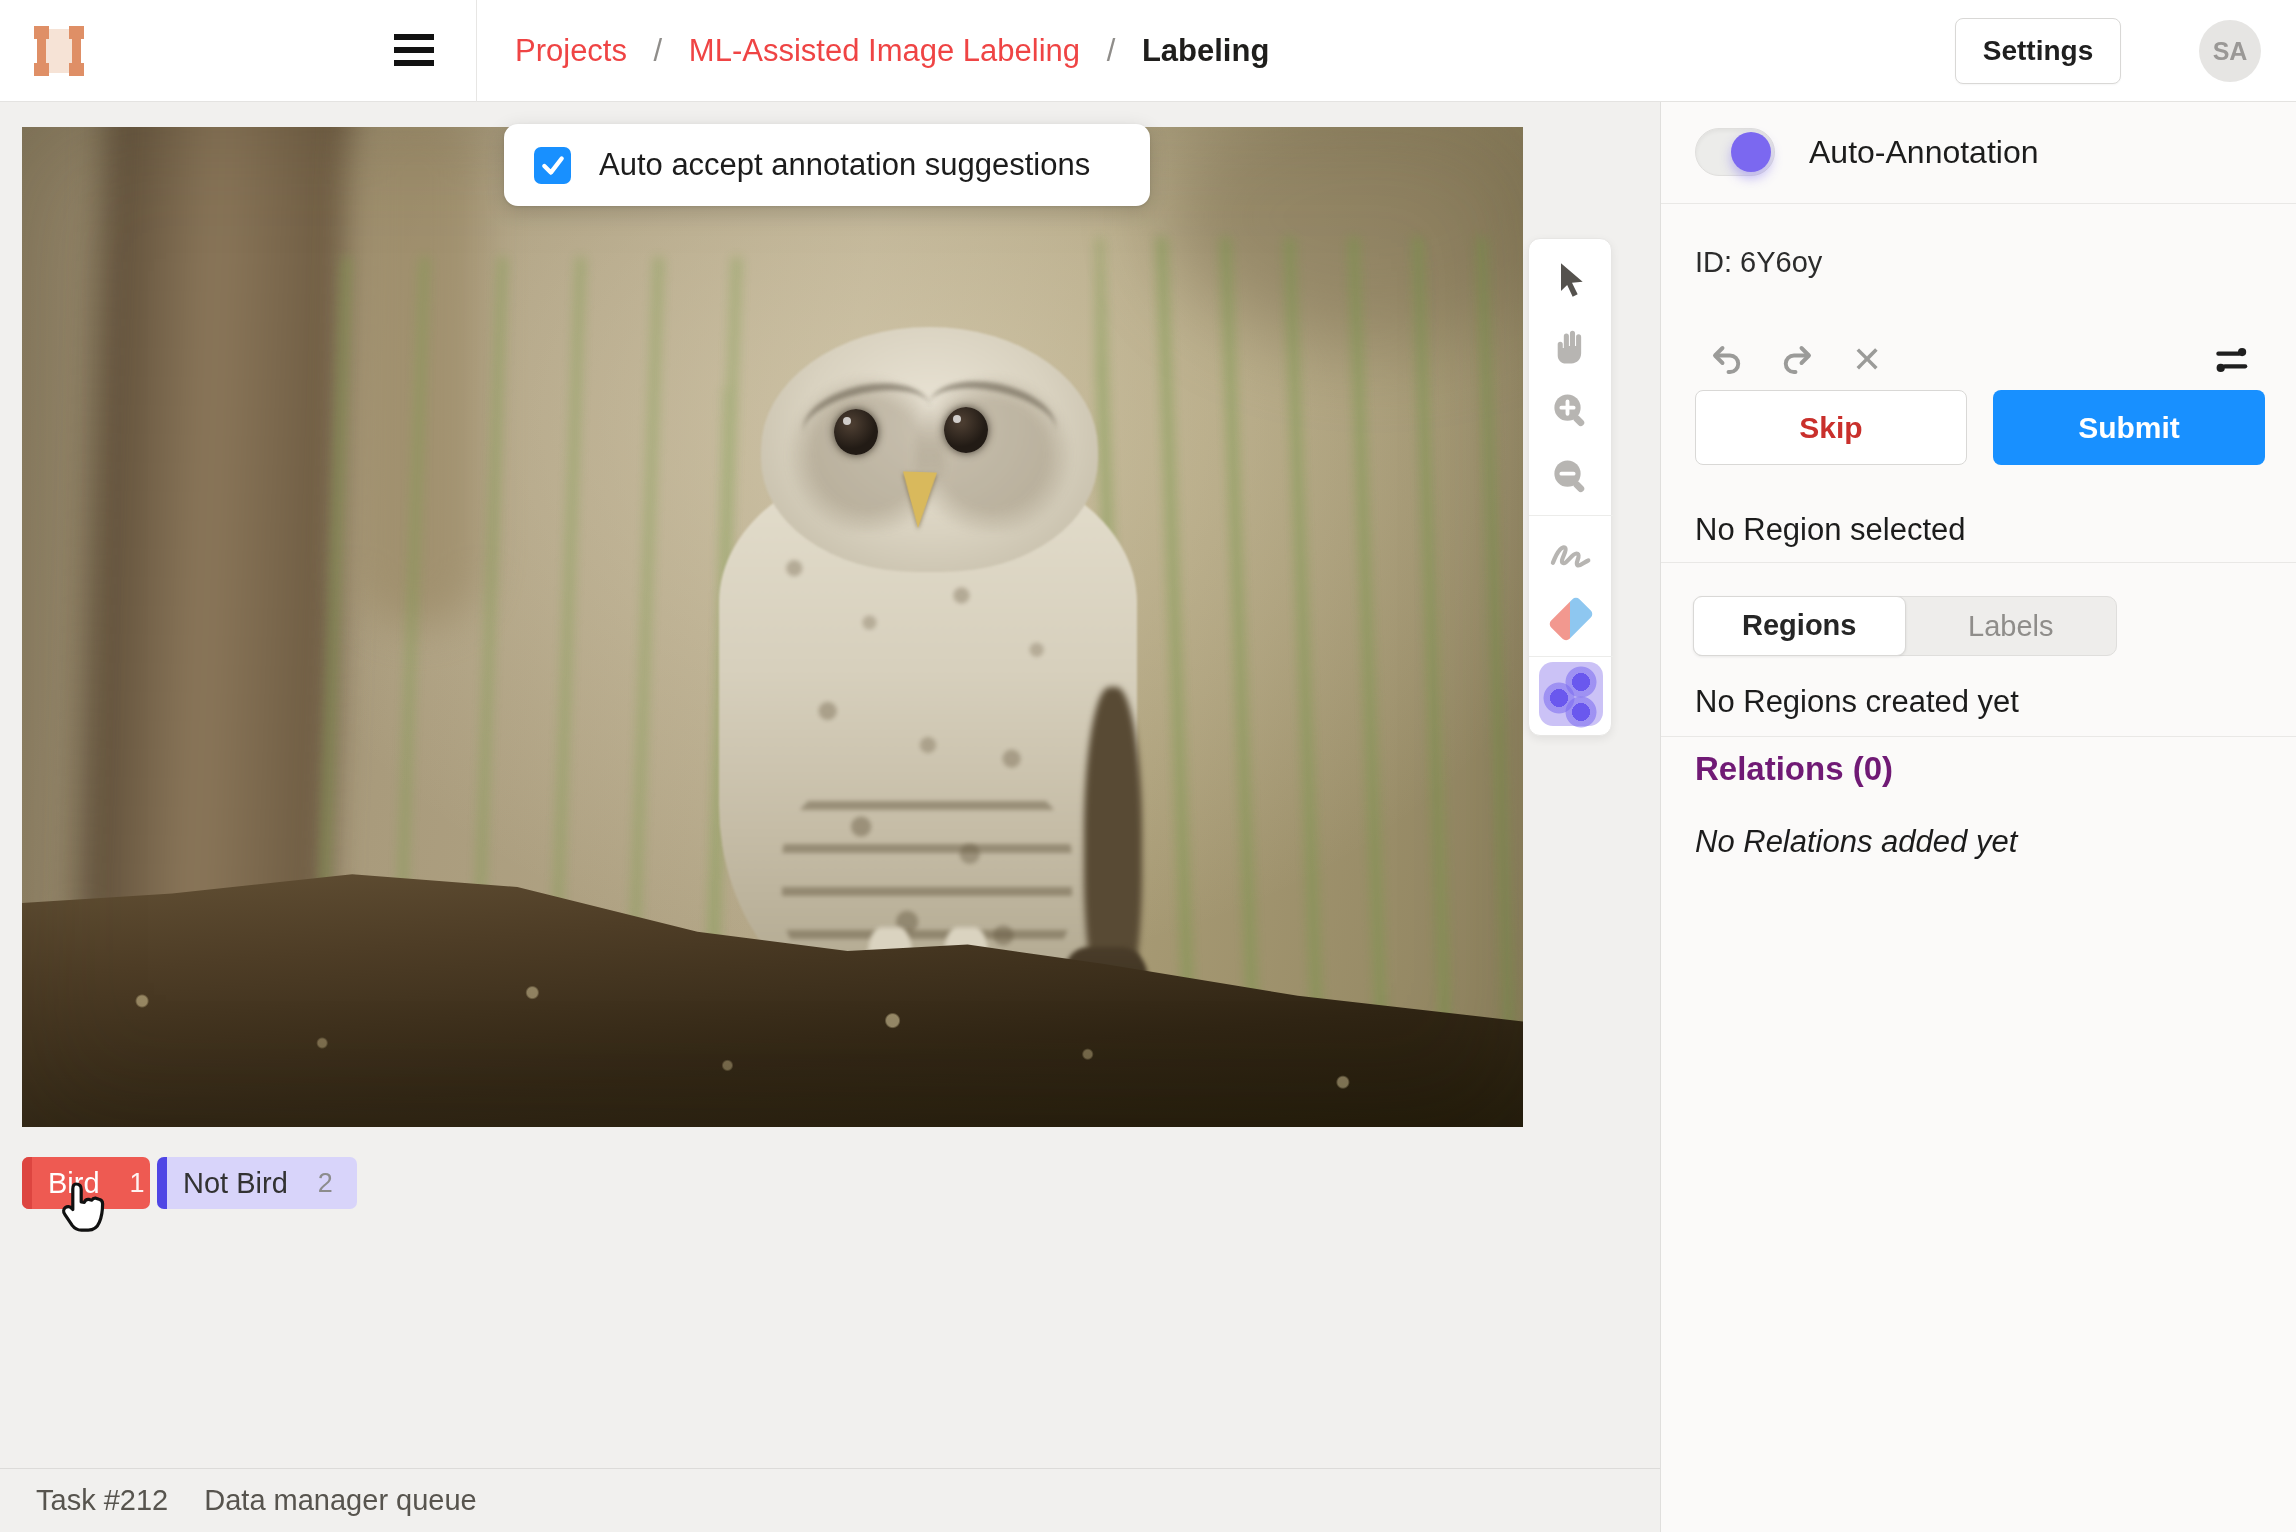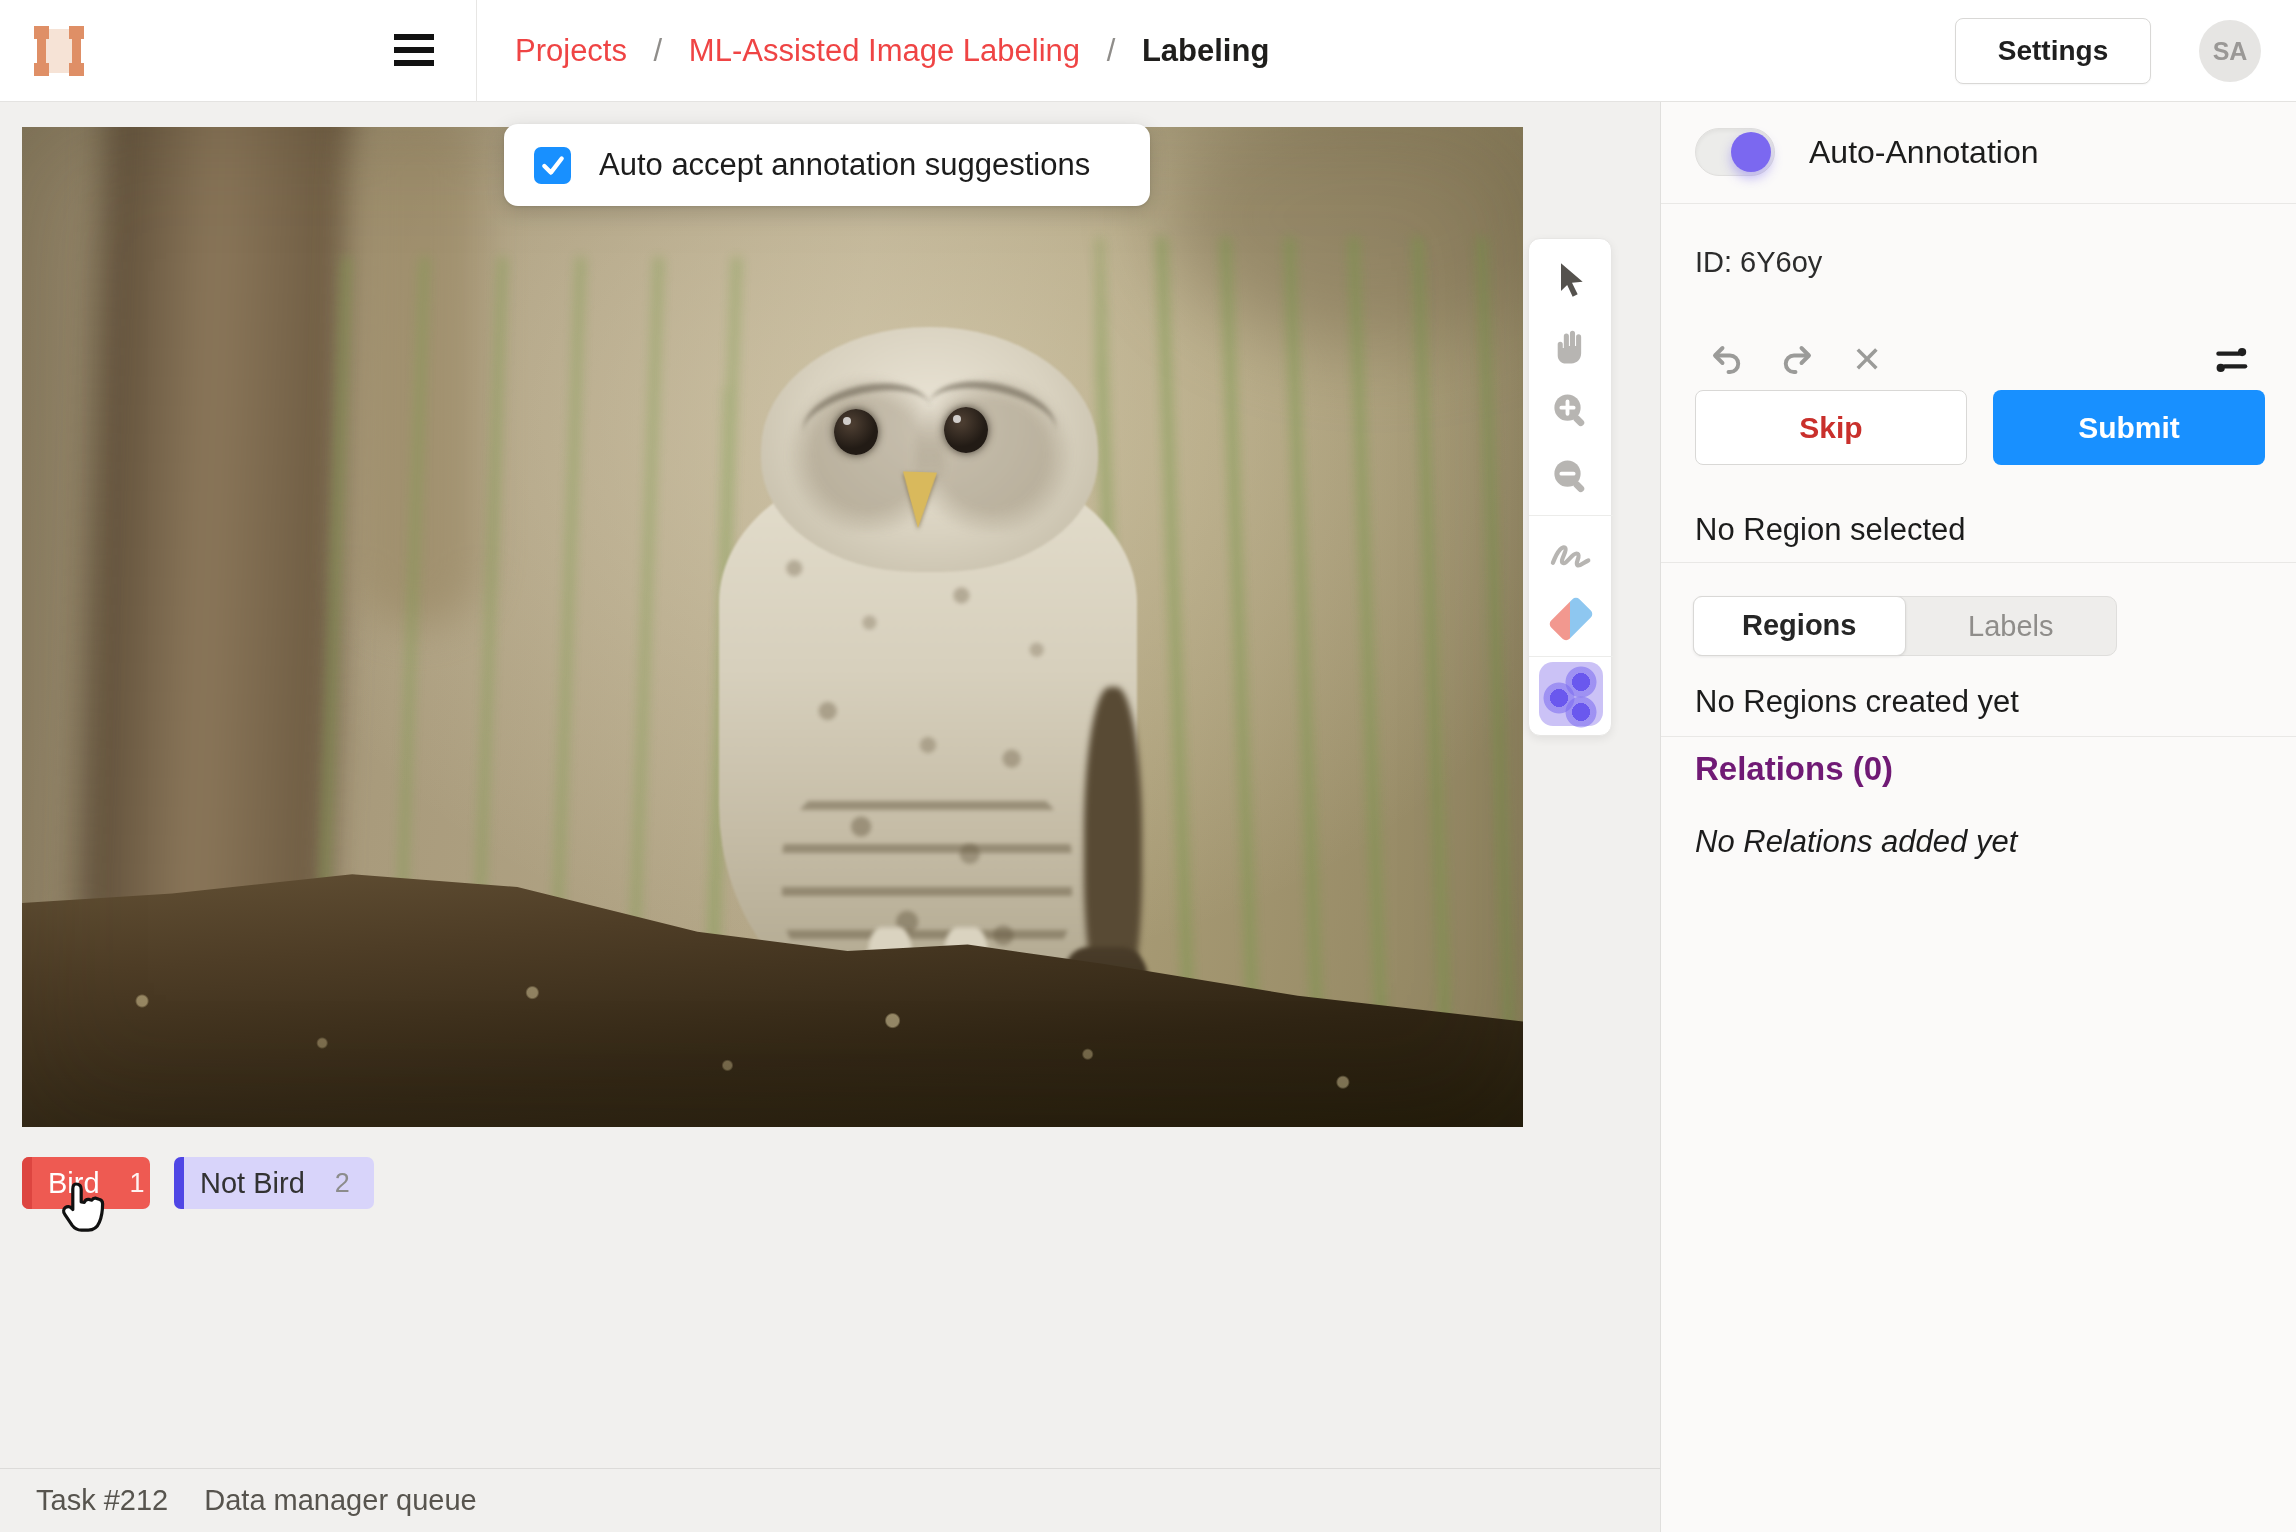--- a/index.html
+++ b/index.html
@@ -18,21 +18,21 @@
   .logo-box .hdl.bl{left:-3px;bottom:-3px}.logo-box .hdl.br{right:-3px;bottom:-3px}
   .app-title { position:absolute; left:102px; top:0; height:102px; line-height:102px; font-size:31px; font-weight:bold; color:#18181a; letter-spacing:0.2px; }
   .hamburger { position:absolute; left:392px; top:31px; width:46px; height:40px; cursor:pointer; }
   .hamburger span { position:absolute; left:2px; width:40px; height:6px; background:#111; }
   .hamburger span:nth-child(1){top:3px}.hamburger span:nth-child(2){top:16px}.hamburger span:nth-child(3){top:29px}
   .top-vdiv { position:absolute; left:476px; top:0; width:1px; height:102px; background:#e7e6e4; }
   .breadcrumb { position:absolute; left:515px; top:0; height:102px; line-height:102px; font-size:31px; color:#757370; }
   .breadcrumb .sep { margin:0 18px; color:#8f8d8a; }
   .breadcrumb .crumb { color:#ef4444; cursor:pointer; }
   .breadcrumb .crumb.current { color:#1f1e1c; font-weight:bold; cursor:default; }
-  .settings-btn { position:absolute; left:1955px; top:18px; width:196px; height:66px; background:#fff; border:1px solid #d9d8d6; border-radius:8px; font-size:28px; font-weight:bold; color:#1f1f1f; text-align:center; line-height:64px; cursor:pointer; box-shadow:0 1px 2px rgba(0,0,0,0.04); }
+  .settings-btn { position:absolute; left:1955px; top:18px; width:166px; height:66px; background:#fff; border:1px solid #d9d8d6; border-radius:8px; font-size:28px; font-weight:bold; color:#1f1f1f; text-align:center; line-height:64px; cursor:pointer; box-shadow:0 1px 2px rgba(0,0,0,0.04); }
   .avatar { position:absolute; left:2199px; top:20px; width:62px; height:62px; border-radius:50%; background:#e6e5e3; color:#9a9896; font-size:25px; font-weight:bold; text-align:center; line-height:62px; cursor:pointer; }
 
   
   .left-pane { position:absolute; left:0; top:102px; width:1660px; height:1430px; background:#f1f0ee; }
 
   
   .photo { position:absolute; left:22px; top:25px; width:1501px; height:1000px; overflow:hidden; background:linear-gradient(100deg,#8d7f63 0%,#a99b7c 28%,#b3a687 52%,#a79a74 74%,#8f835f 100%); cursor:crosshair; }
   .ph-light { position:absolute; inset:0; background:radial-gradient(ellipse at 60% 30%, rgba(236,227,200,0.5) 0%, transparent 55%); }
   .trunk1 { position:absolute; left:70px; top:-60px; width:250px; height:880px; background:linear-gradient(90deg,#5d4d38 0%,#8b775a 45%,#6b5940 100%); filter:blur(16px); transform:rotate(2deg); border-radius:40px; }
   .trunk2 { position:absolute; left:330px; top:-20px; width:130px; height:520px; background:#9c8b68; filter:blur(22px); opacity:.75; border-radius:60px; }
@@ -95,21 +95,21 @@
       radial-gradient(circle at 71% 74%, rgba(214,198,150,0.6) 0 4px, transparent 6px),
       radial-gradient(circle at 88% 84%, rgba(224,210,164,0.7) 0 5px, transparent 7px);}
   .ph-vignette { position:absolute; inset:0; box-shadow:inset 0 0 120px rgba(60,50,30,0.25); }
 
   
   .suggestion { position:absolute; left:504px; top:22px; width:646px; height:82px; background:#fff; border-radius:14px; box-shadow:0 6px 20px rgba(0,0,0,0.16), 0 1px 3px rgba(0,0,0,0.1); display:flex; align-items:center; padding:0 30px; gap:28px; z-index:30; }
   .checkbox { width:37px; height:37px; background:#1890ff; border-radius:7px; flex:0 0 auto; display:flex; align-items:center; justify-content:center; cursor:pointer; }
   .suggestion .txt { font-size:31px; color:#1c1c1c; white-space:nowrap; }
 
   
-  .labels-row { position:absolute; left:22px; top:1055px; height:64px; display:flex; gap:24px; }
+  .labels-row { position:absolute; left:22px; top:1055px; height:64px; display:flex; gap:7px; }
   .label-btn { position:relative; height:52px; border-radius:7px; display:flex; align-items:center; padding:0 24px 0 26px; font-size:29px; cursor:pointer; overflow:hidden; }
   .label-btn .stripe { position:absolute; left:0; top:0; bottom:0; width:10px; }
   .label-btn .hotkey { margin-left:30px; font-size:27px; }
   .label-bird { background:#ee5a52; color:#fff; width:128px; }
   .label-bird .stripe { background:#dd4540; }
   .label-bird .hotkey { color:rgba(255,255,255,0.92); }
   .label-notbird { background:#d8d4fa; color:#323232; }
   .label-notbird .stripe { background:#4f46e5; }
   .label-notbird .hotkey { color:#8c8c8c; }
   .cursor-hand { position:absolute; left:58px; top:1078px; z-index:35; pointer-events:none; }

